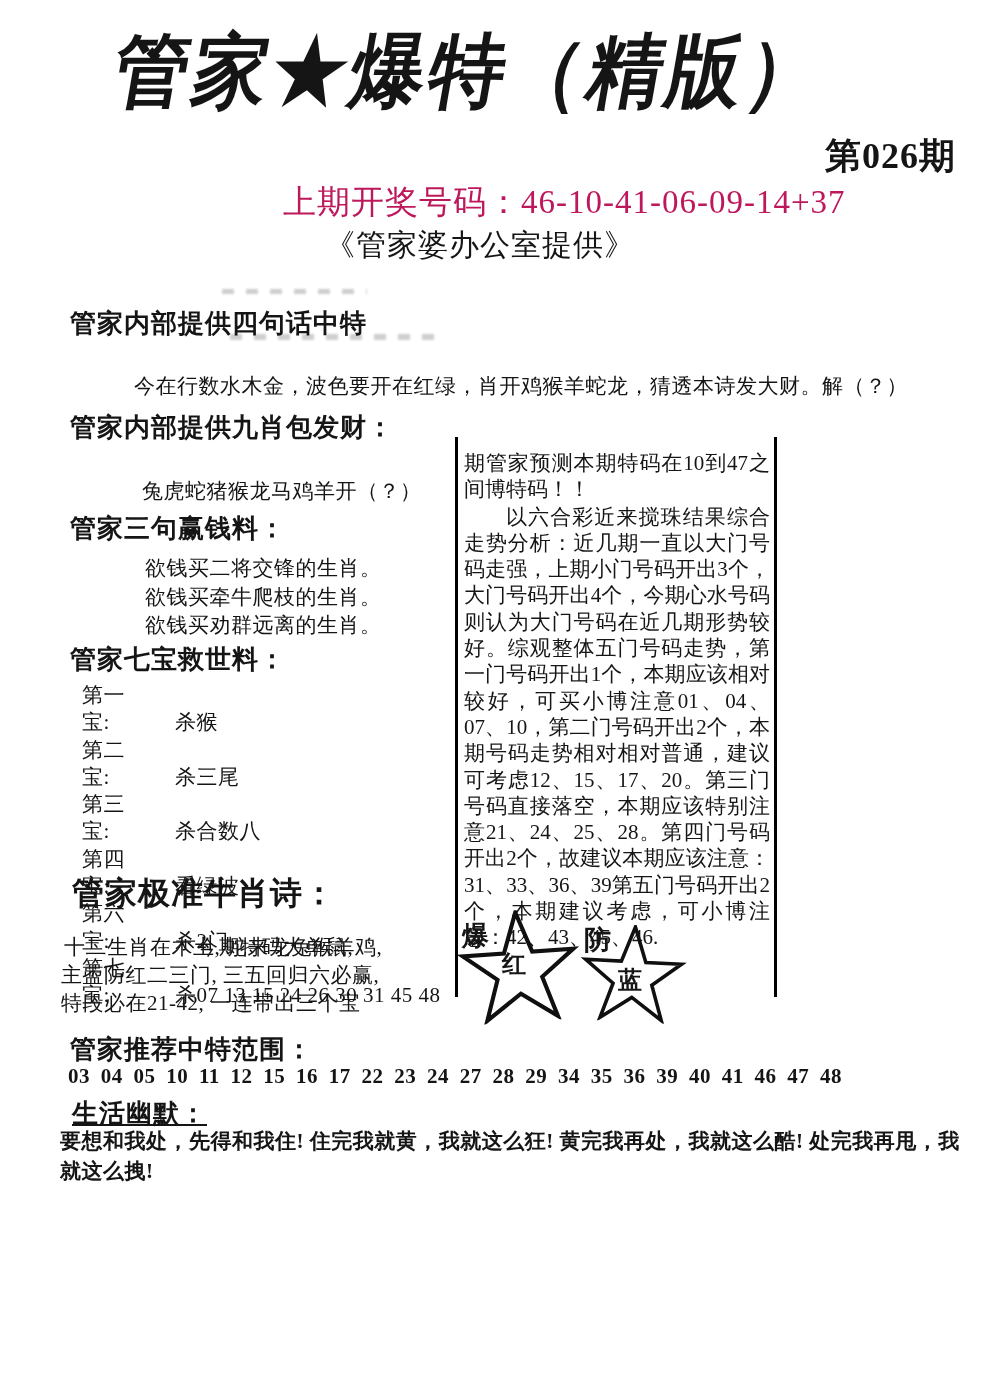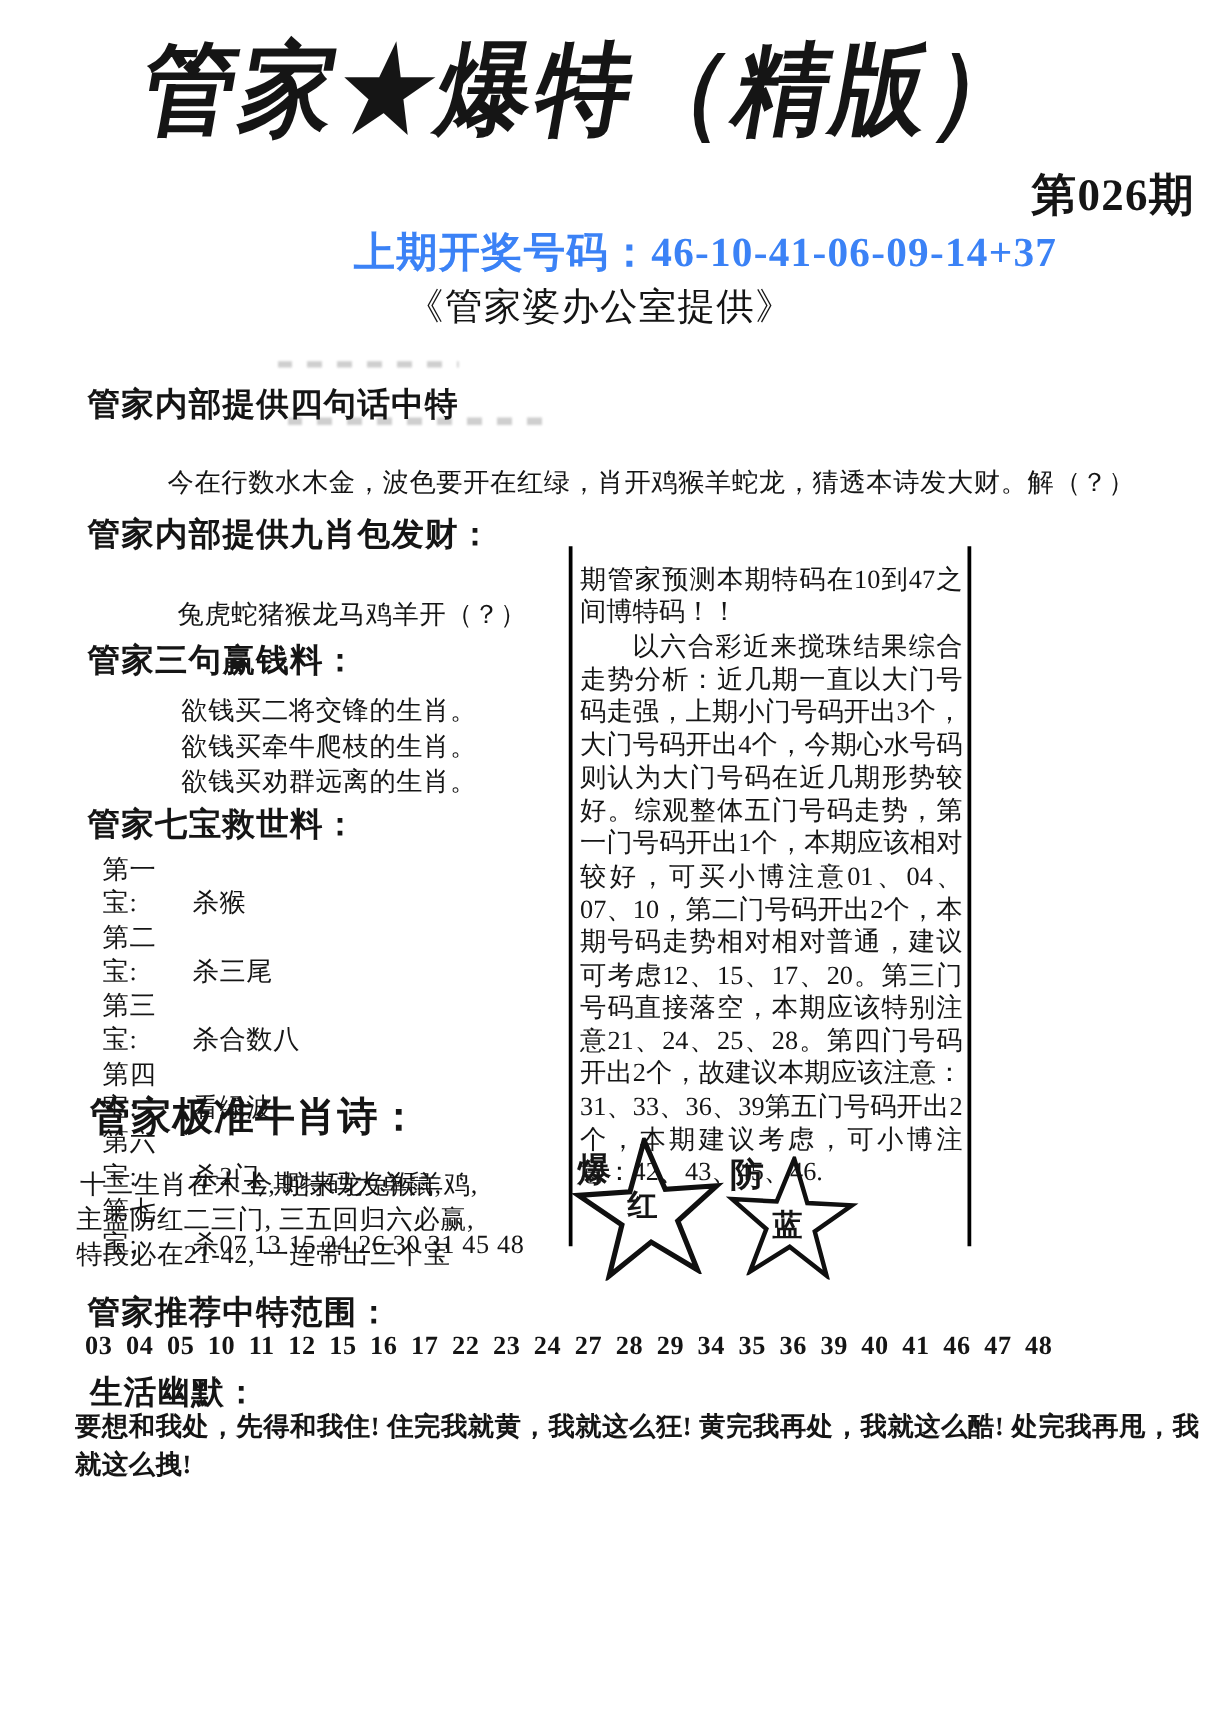--- a/index.html
+++ b/index.html
@@ -15,34 +15,34 @@
   .abs{position:absolute;white-space:nowrap;}
   .page-title{
     left:0;top:22px;width:940px;
     text-align:center;
     font-size:75px;font-weight:900;
     letter-spacing:4px;
     transform:skewX(-10deg) scaleY(1.08);
     transform-origin:center;
   }
   .issue{left:16px;top:132px;width:940px;text-align:right;font-size:36px;font-weight:bold;letter-spacing:1px;}
-  .last-draw{left:283px;top:180px;font-size:33px;font-weight:bold;color:#3b82f6;letter-spacing:1px;}
+  .last-draw{left:283px;top:180px;font-size:33px;font-weight:normal;color:#be185d;letter-spacing:1px;}
   .provider{left:325px;top:225px;font-size:30px;letter-spacing:1px;}
   .h1{font-size:26px;font-weight:bold;letter-spacing:1px;}
   .body-text{font-size:21px;letter-spacing:0.5px;}
   .smudge{
     position:absolute;opacity:.45;filter:blur(1px);
     background:repeating-linear-gradient(90deg,rgba(60,60,60,.55) 0 12px,transparent 12px 24px);
   }
   .line-list{position:absolute;}
   .line-list div{line-height:28.6px;}
   .treasures{position:absolute;left:82px;top:682px;font-size:21px;letter-spacing:0.5px;}
   .treasures .row{line-height:27.3px;}
   .treasures .lbl{display:inline-block;width:64px;}
-  .treasures .val{margin-left:8px;}
+  .treasures .val{margin-left:29px;}
   .pred-box{
     position:absolute;left:455px;top:437px;width:322px;height:560px;
     border-left:3px solid #000;border-right:3px solid #000;
     box-sizing:border-box;
     padding:12px 3px 0 5px;
   }
   .pred-box p{
     margin:1px;font-size:21px;line-height:26.3px;
     text-align:justify;letter-spacing:0;
   }
@@ -111,16 +111,16 @@
     <polygon points="50,2 62,36 97,36 69,58 80,92 50,71 20,92 31,58 3,36 38,36"></polygon>
   </svg>
   <div class="star-label" style="left:462px;top:918px;font-size:27px;">爆</div>
   <div class="star-label" style="left:502px;top:948px;font-size:24px;">红</div>
   <div class="star-label" style="left:584px;top:922px;font-size:27px;">防</div>
   <div class="star-label" style="left:618px;top:964px;font-size:24px;">蓝</div>
 
   <div class="abs h1" style="left:70px;top:1032px;">管家推荐中特范围：</div>
   <div class="abs numbers-line">03 04 05 10 11 12 15 16 17 22 23 24 27 28 29 34 35 36 39 40 41 46 47 48</div>
 
-  <div class="abs h1" style="left:72px;top:1096px;">生活幽默：</div>
+  <div class="abs h1" style="left:72px;top:1096px;text-decoration:underline;">生活幽默：</div>
   <div class="humor-body">要想和我处，先得和我住! 住完我就黄，我就这么狂! 黄完我再处，我就这么酷! 处完我再甩，我就这么拽!</div>
 
 </div>
 
 </body></html>

